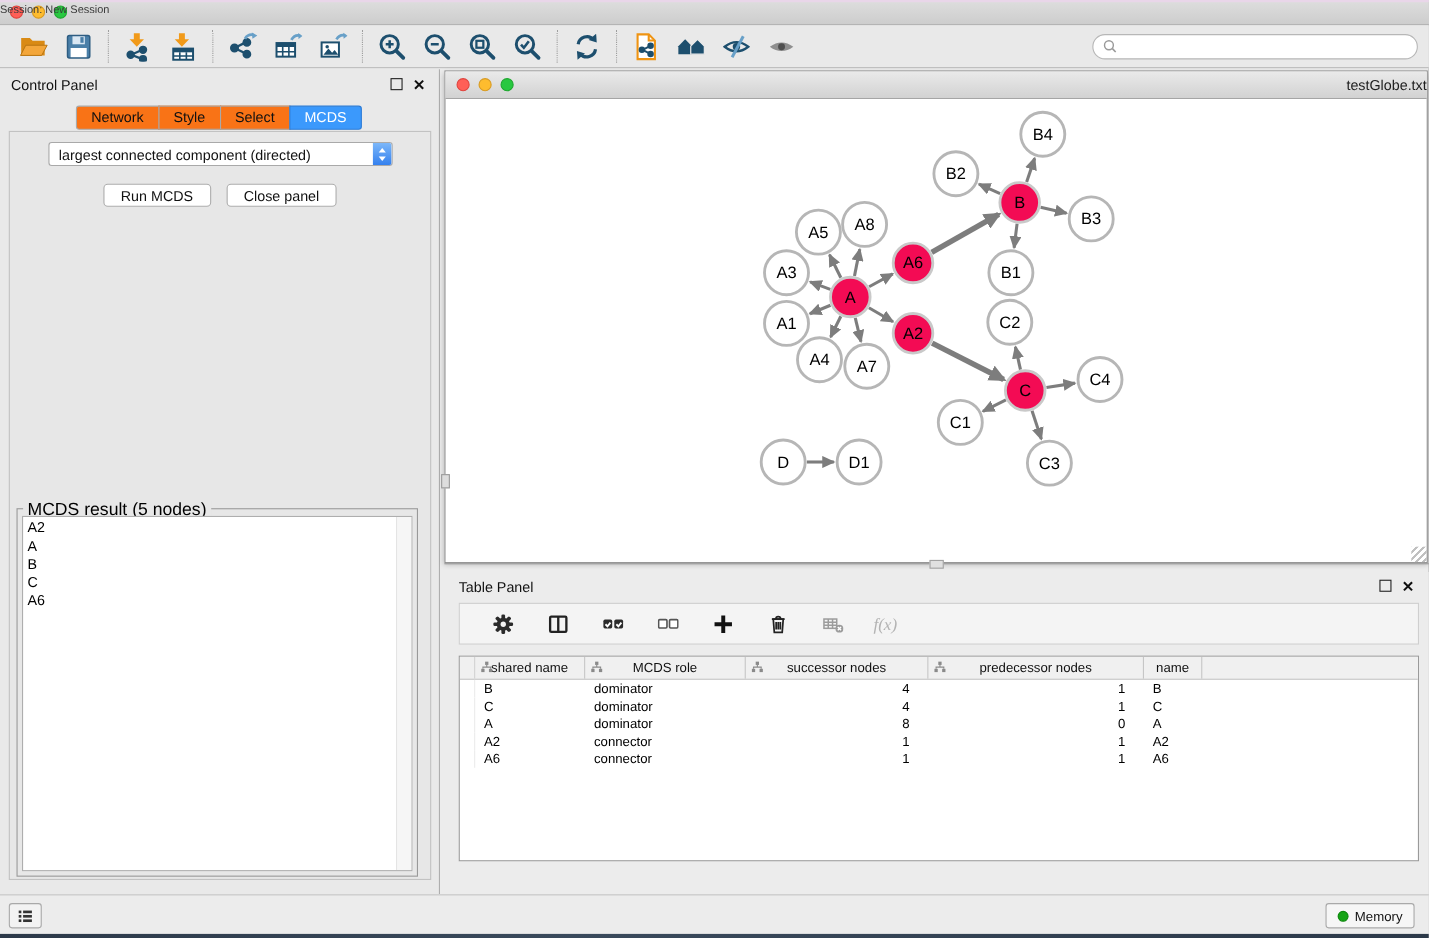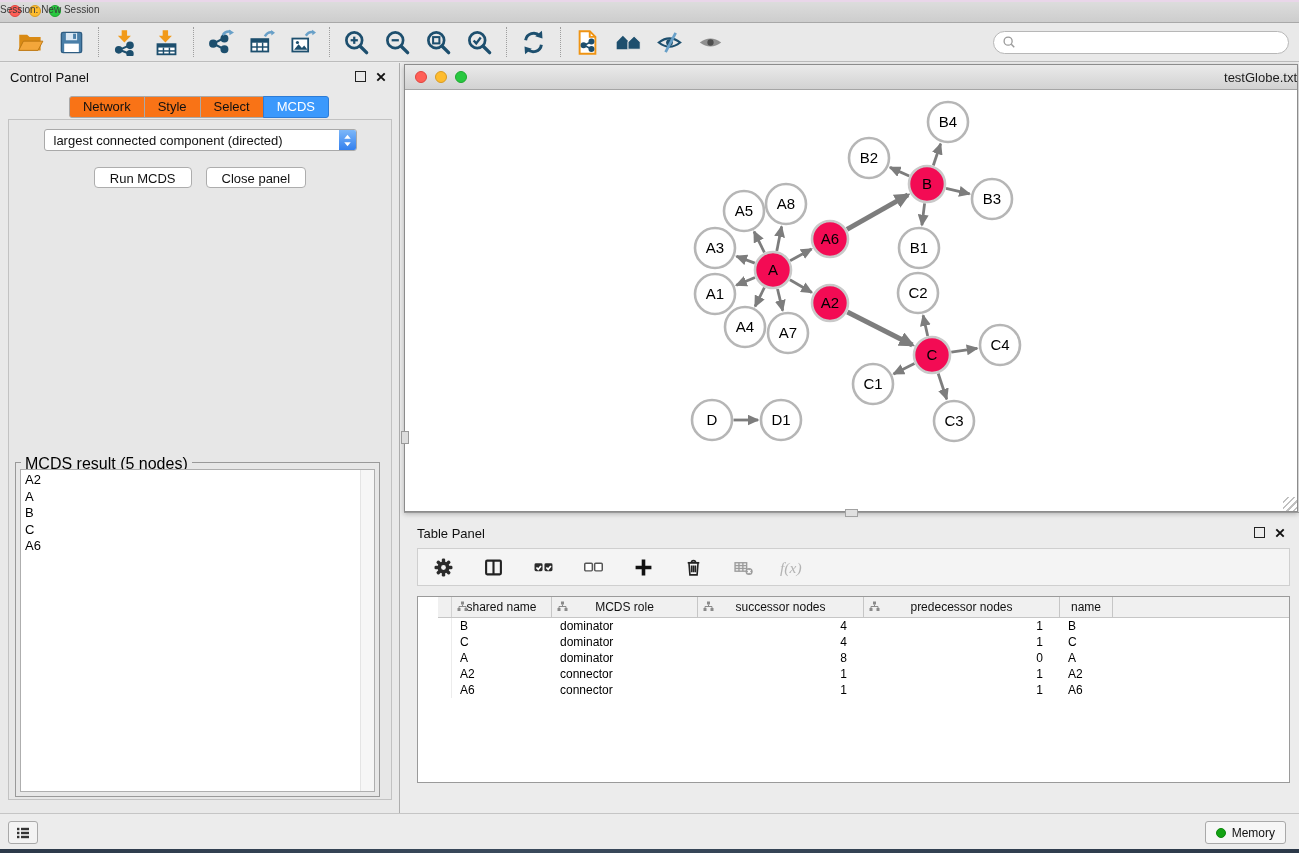--- a/index.html
+++ b/index.html
@@ -56,24 +56,24 @@
   .net-title{position:absolute;left:0;right:0;top:5px;text-align:right;font-size:13px;color:#1d1d1d;}
   .net-canvas{position:absolute;top:24px;left:0;right:0;bottom:0;overflow:hidden;}
   .splitter-v{position:absolute;left:-4px;top:366px;width:8px;height:13px;background:#ddd;border:1px solid #9a9a9a;box-sizing:border-box;}
   .resize-grip{position:absolute;right:0;bottom:0;width:14px;height:14px;background:repeating-linear-gradient(135deg,transparent 0 3px,#c0c0c0 3px 4.5px);}
   
   .h-divider{position:absolute;left:404px;right:0;top:512px;height:1px;background:#9a9a9a;}
   .h-handle{position:absolute;left:845px;top:509px;width:13px;height:8px;background:#e0e0e0;border:1px solid #a2a2a2;box-sizing:border-box;}
   
   .table-panel{position:absolute;left:404px;top:520px;width:895px;height:293px;background:#ececec;}
   .tp-title{position:absolute;top:6px;left:13px;font-size:13px;color:#111;}
-  .tp-toolbar{position:absolute;left:13px;right:9px;top:28px;height:38px;background:#f4f4f4;border:1px solid #cfcfcf;display:flex;align-items:center;padding-left:10px;gap:20px;box-sizing:border-box;}
+  .tp-toolbar{position:absolute;left:13px;right:9px;top:28px;height:38px;background:#f4f4f4;border:1px solid #cfcfcf;display:flex;align-items:center;padding-left:24px;gap:20px;box-sizing:border-box;}
   .tp-btn{min-width:30px;height:26px;display:flex;align-items:center;justify-content:center;}
   .tp-btn svg{height:19px;}
-  .tp-table{position:absolute;left:13px;right:9px;top:76px;height:187px;background:#fff;border:1px solid #9a9a9a;box-sizing:border-box;font-size:12px;overflow:hidden;padding-left:20px;}
+  .tp-table{position:absolute;left:13px;right:9px;top:76px;height:187px;background:#fff;border:1px solid #9a9a9a;box-sizing:border-box;font-size:12px;overflow:hidden;}
   .thead{display:flex;height:20px;background:#f0f0f0;border-bottom:1px solid #c6c6c6;align-items:stretch;}
   .gutter{width:14px;flex:0 0 auto;border-right:1px solid #d2d2d2;box-sizing:border-box;}
   .th{position:relative;display:flex;align-items:center;justify-content:center;border-right:1px solid #c6c6c6;box-sizing:border-box;color:#111;flex:0 0 auto;}
   .th .org{position:absolute;left:5px;top:4px;width:11px;height:11px;}
   .th.fill{flex:1;border-right:none;}
   .tr{display:flex;height:16px;align-items:center;}
   .tr .gutter{height:100%;border-right:1px solid #ececec;}
   .td{box-sizing:border-box;padding:0 8px;white-space:nowrap;color:#000;flex:0 0 auto;}
   .td.right{text-align:right;padding-right:17px;}
   .tp-tabs{position:absolute;left:50%;transform:translateX(-50%);top:271px;display:flex;}

